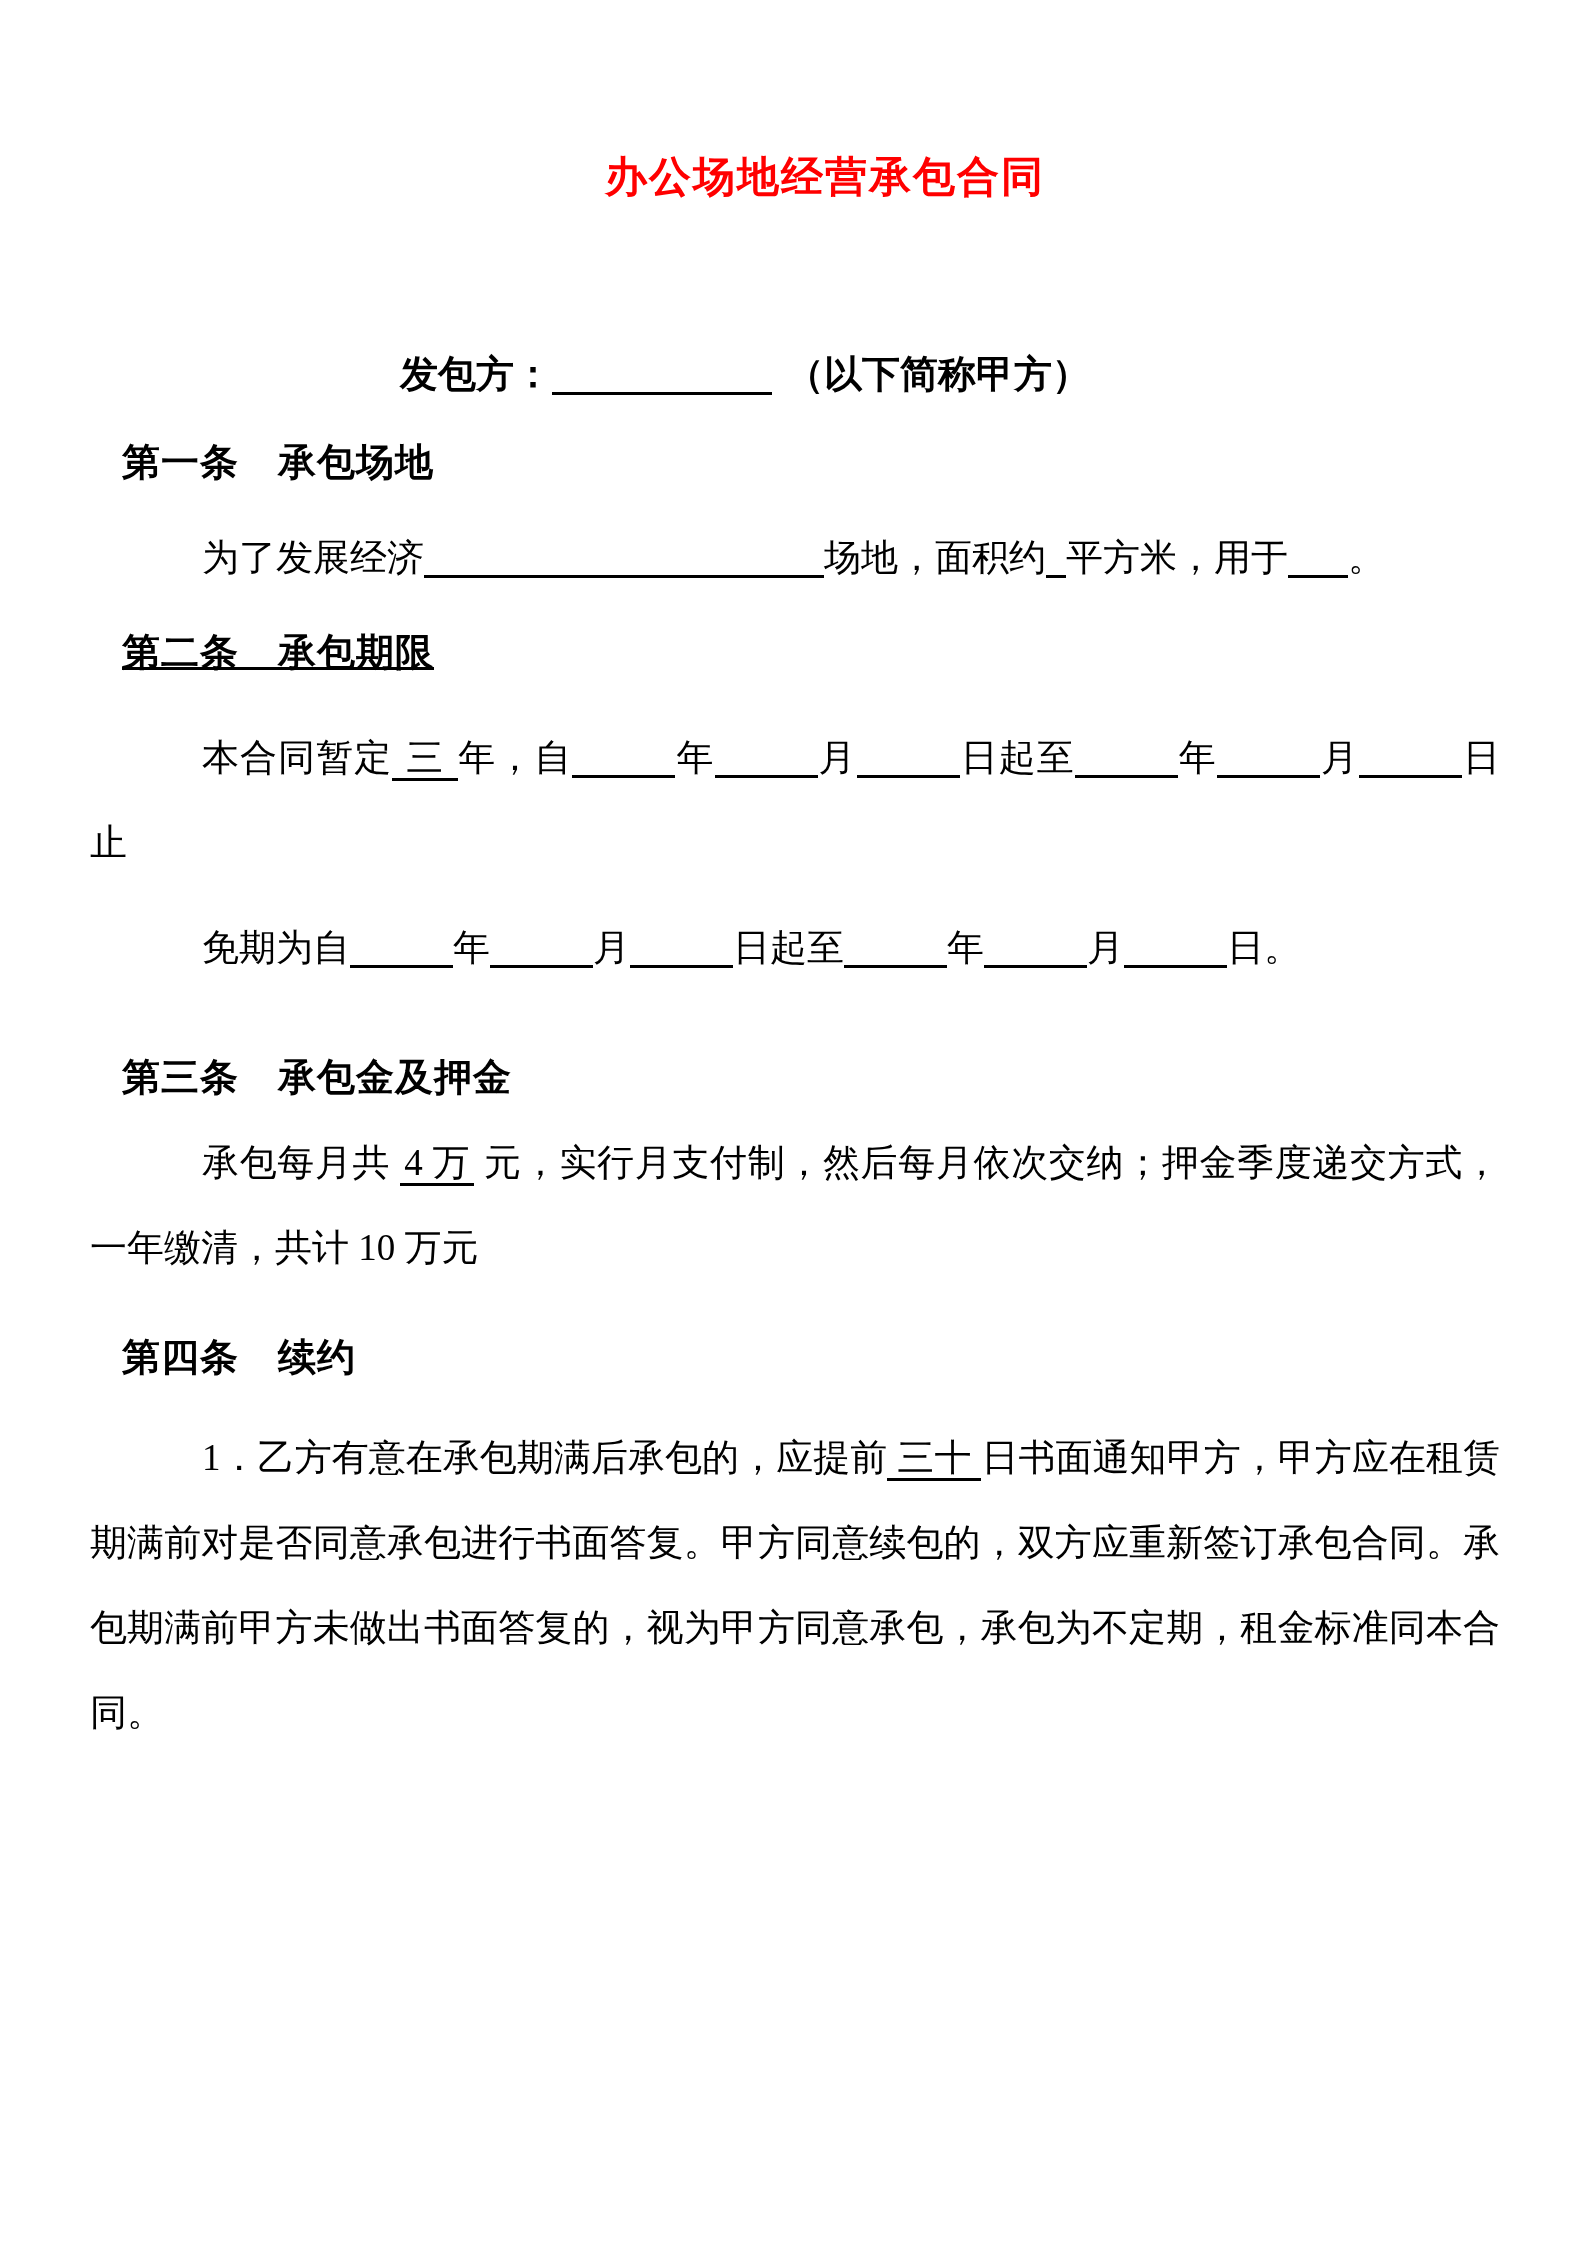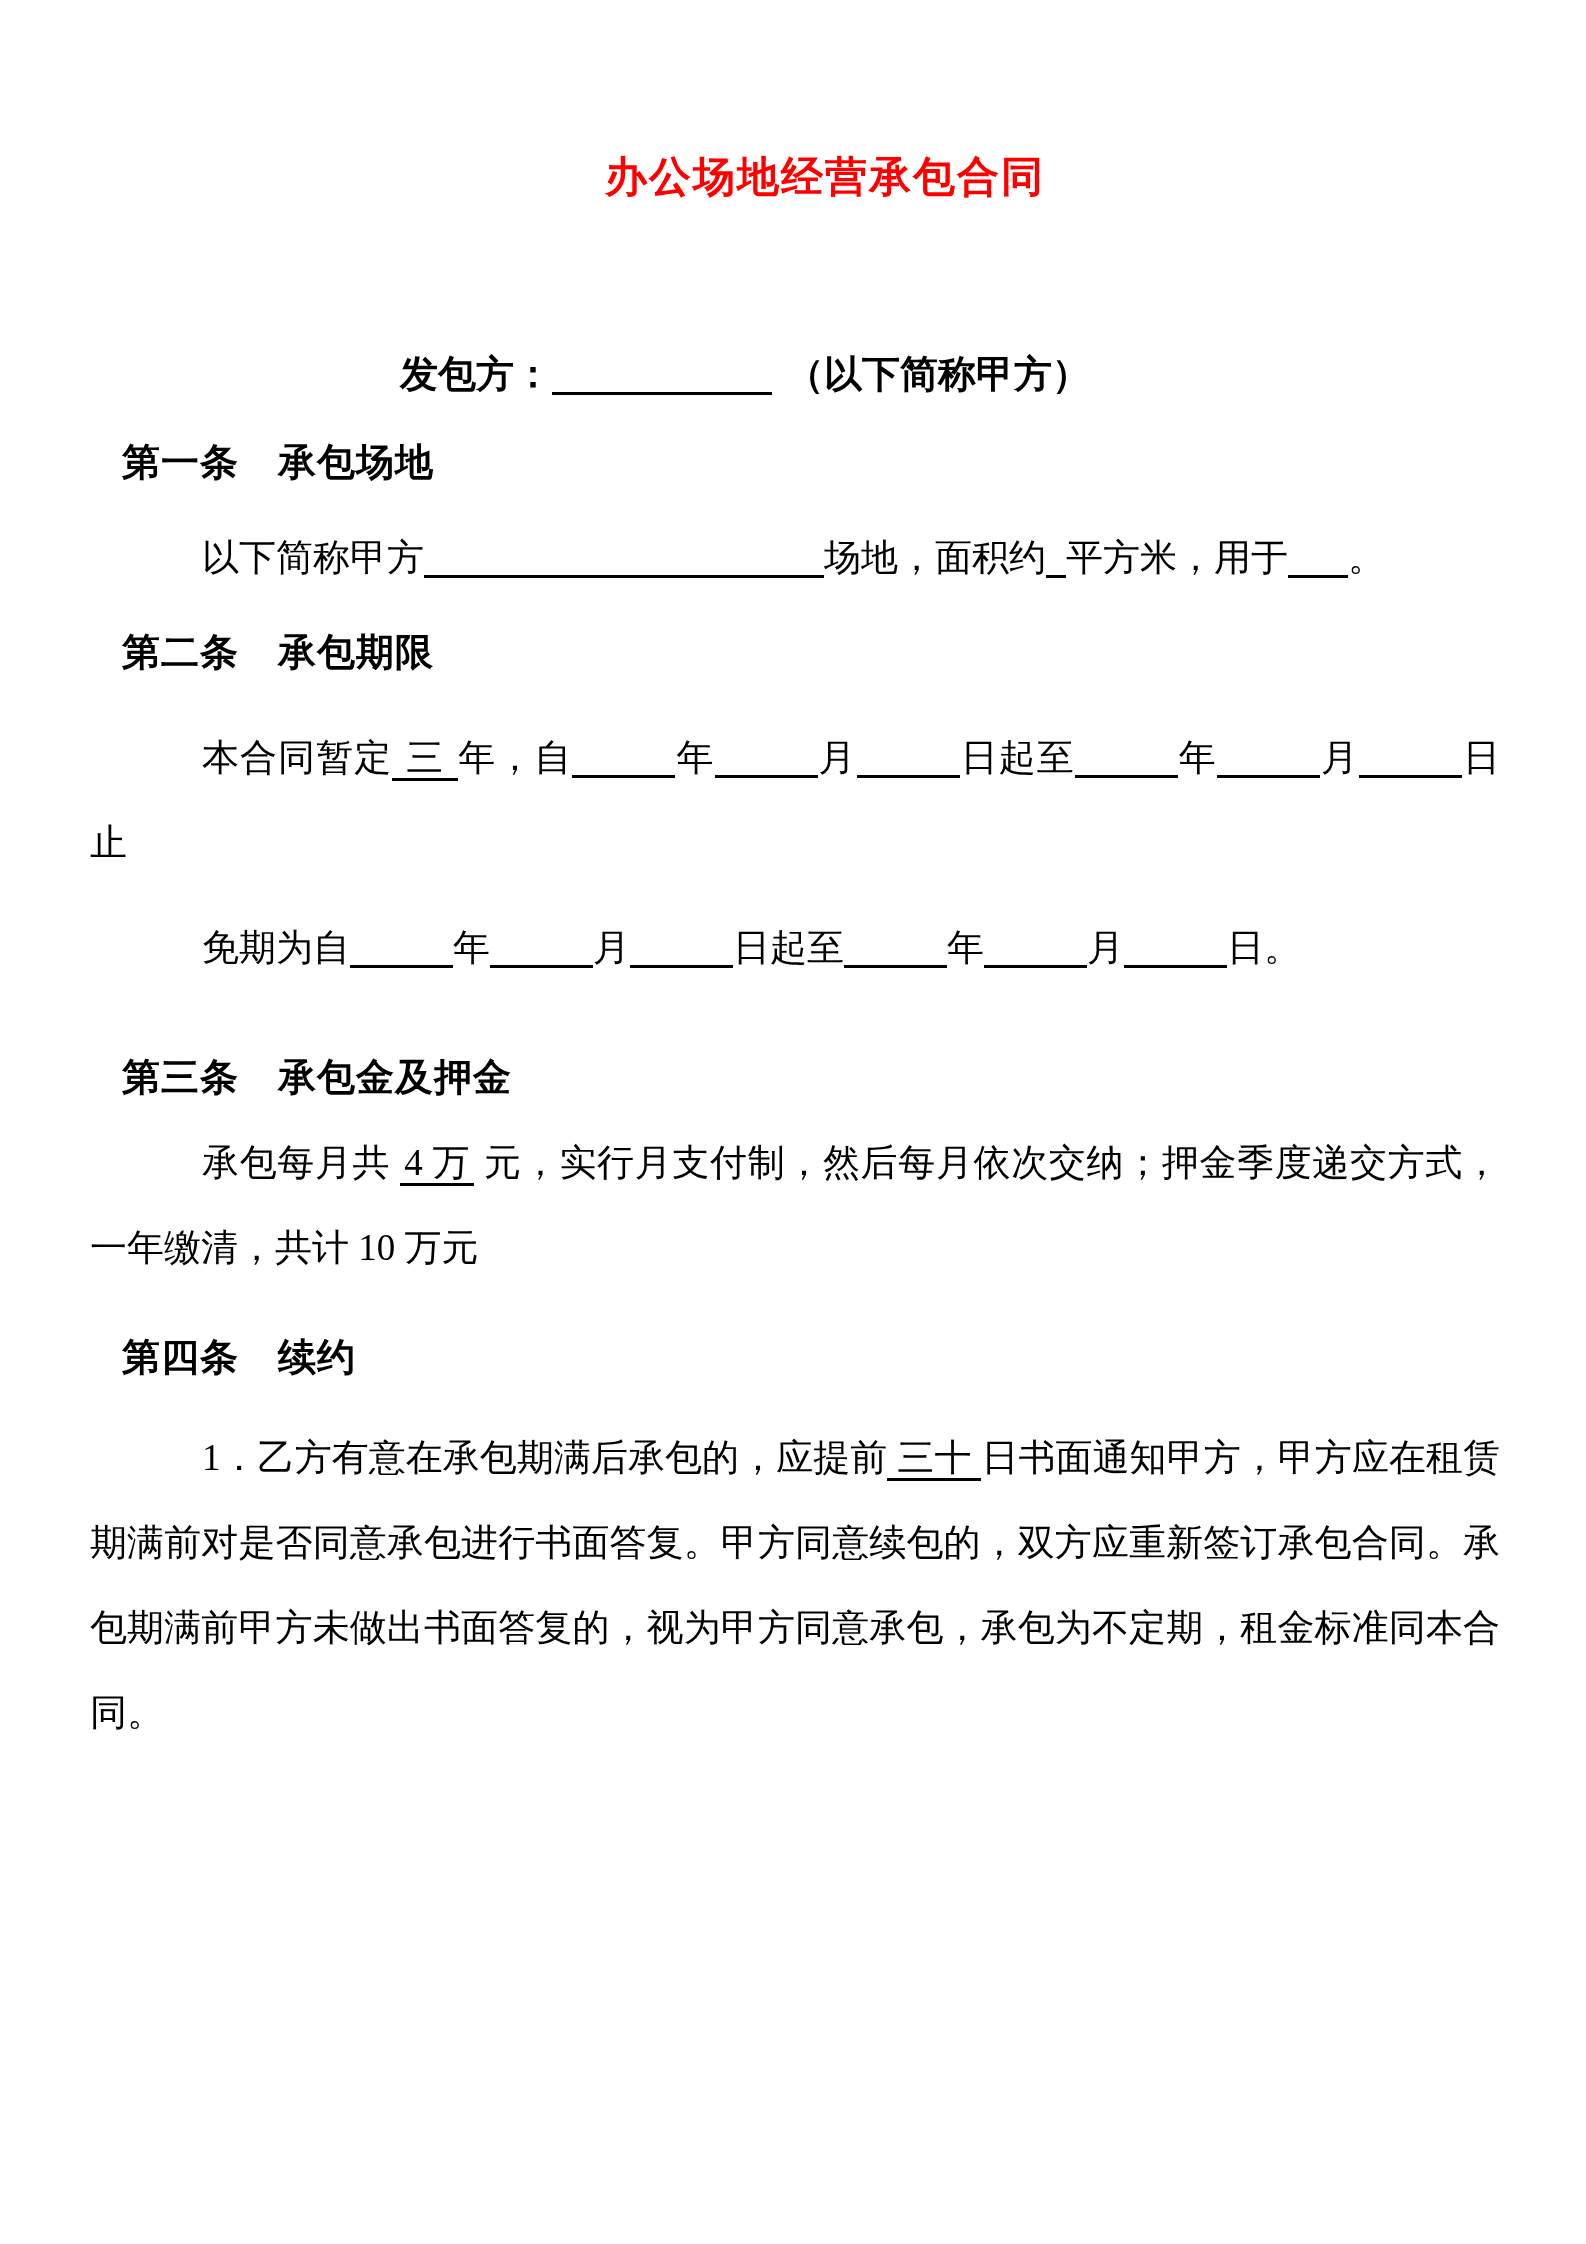--- a/index.html
+++ b/index.html
@@ -32,21 +32,21 @@
   .indent-2 { text-indent:74px; }
   .indent-3 { text-indent:112px; }
 
   .h {
     margin:0 0 0 32px; font-size:38px; font-weight:bold;
     line-height:85px; letter-spacing:1px;
   }
 
   .intro   { margin-top:10px; }
   .p-a1    { margin-top:10px; }
-  .h-2     { margin-top:10px; }
+  .h-2     { margin-top:10px;text-decoration:underline; }
   .p-a2-1  { margin-top:20px; }
   .p-a2-2  { margin-top:20px; }
   .h-3     { margin-top:45px; }
   .h-4     { margin-top:25px; }
   .p-a4    { margin-top:15px; }
 
   .blank {
     display:inline-block;
     border-bottom:3px solid #000;
     height:40px; vertical-align:-8px;
@@ -71,21 +71,21 @@
 
     <h1 class="title">办公场地经营承包合同</h1>
 
     <div class="parties">
       <div class="party-line"><span>发包方：</span><span class="blank bw220"></span><span class="party-note">（以下简称甲方）</span></div>
     </div>
 
 
     <h2 class="h h-1">第一条　承包场地</h2>
 
-    <p class="p indent-3 p-a1"><span>以下简称甲方</span><span class="blank bw400"></span><span>场地，面积约</span><span class="blank bw20"></span><span>平方米，用于</span><span class="blank bw60"></span><span>。</span></p>
+    <p class="p indent-3 p-a1"><span>为了发展经济</span><span class="blank bw400"></span><span>场地，面积约</span><span class="blank bw20"></span><span>平方米，用于</span><span class="blank bw60"></span><span>。</span></p>
 
     <h2 class="h h-2">第二条　承包期限</h2>
 
     <p class="p indent-3 p-a2-1"><span>本合同暂定</span><span class="u u-term">三</span><span>年，自</span><span class="blank bw103"></span><span>年</span><span class="blank bw103"></span><span>月</span><span class="blank bw103"></span><span>日起至</span><span class="blank bw103"></span><span>年</span><span class="blank bw103"></span><span>月</span><span class="blank bw103"></span><span>日止</span></p>
 
     <p class="p indent-3 p-a2-2"><span>免期为自</span><span class="blank bw103"></span><span>年</span><span class="blank bw103"></span><span>月</span><span class="blank bw103"></span><span>日起至</span><span class="blank bw103"></span><span>年</span><span class="blank bw103"></span><span>月</span><span class="blank bw103"></span><span>日。</span></p>
 
     <h2 class="h h-3">第三条　承包金及押金</h2>
 
     <p class="p indent-3 p-a3"><span>承包每月共 </span><span class="u u-amount">4 万</span><span> 元，实行月支付制，然后每月依次交纳；押金季度递交方式，一年缴清，共计 10 万元</span></p>

